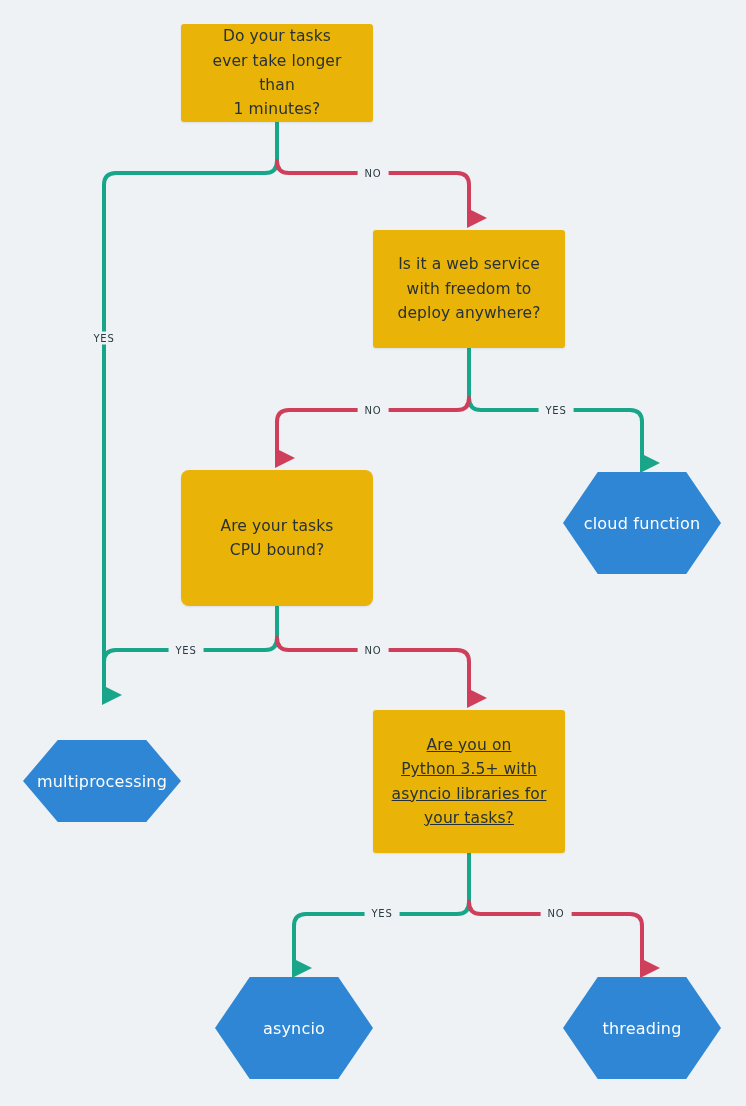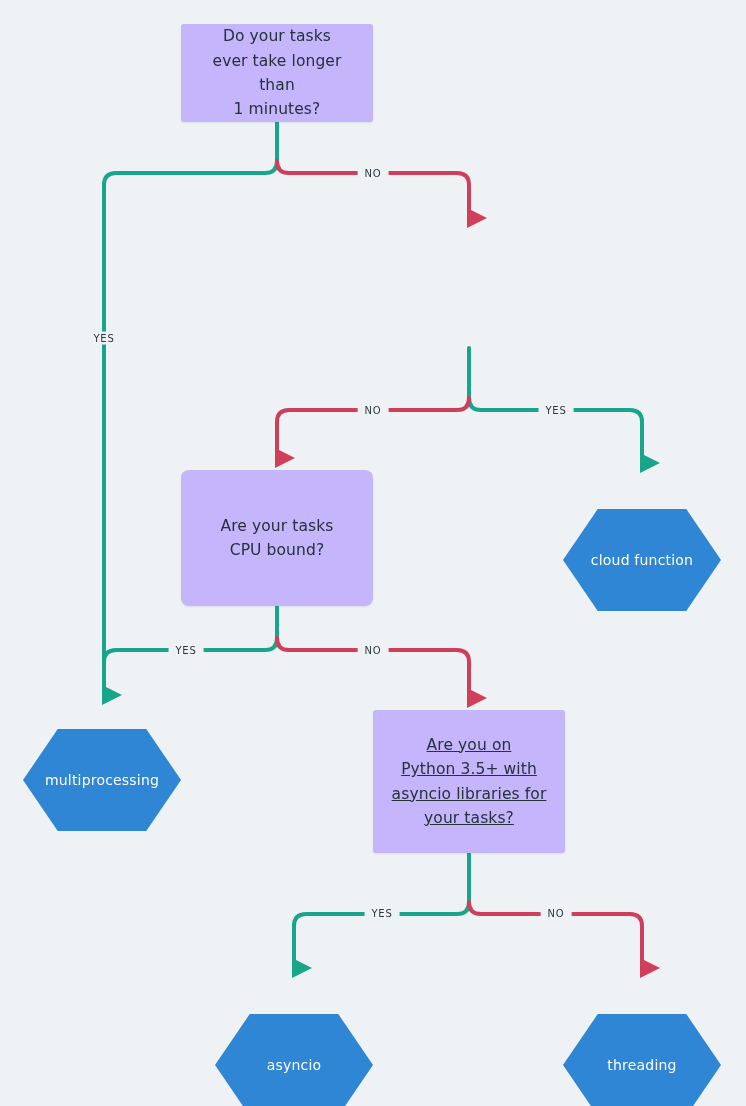--- a/index.html
+++ b/index.html
@@ -28,36 +28,35 @@
     position: absolute;
     box-sizing: border-box;
     display: flex;
     align-items: center;
     justify-content: center;
     text-align: center;
   }
 
   
   .decision {
-    background: #c4b5fd;
+    background: #eab308;
     border-radius: 3px;
     color: #263238;
     font-size: 15.5px;
     line-height: 1.58;
     letter-spacing: .1px;
     box-shadow: 0 1px 2px rgba(40,55,70,.10);
   }
   .decision .txt { padding: 0 12px; }
 
   
   .hex {
     color: #ffffff;
-    font-size: 14px;
+    font-size: 16px;
     letter-spacing: .2px;
-    margin-top: 37px;
   }
   .hex .shape {
     position: absolute;
     left: 0; top: 0; right: 0; bottom: 0;
     background: #2e86d4;
     clip-path: polygon(22% 0%, 78% 0%, 100% 50%, 78% 100%, 22% 100%, 0% 50%);
     filter: drop-shadow(0 3px 3px rgba(40,60,80,.22));
   }
   .hex .txt {
     position: relative;
@@ -119,20 +118,27 @@
   </svg>
 
   <div class="node decision" style="left:181px; top:24px; width:192px; height:98px;">
     <div class="txt">
       <span>Do your tasks</span><br>
       <span>ever take longer than</span><br>
       <span>1 minutes?</span>
     </div>
   </div>
 
+  <div class="node decision" style="left:373px; top:230px; width:192px; height:118px;">
+    <div class="txt">
+      <span>Is it a web service</span><br>
+      <span>with freedom to</span><br>
+      <span>deploy anywhere?</span>
+    </div>
+  </div>
 
   <div class="node decision" style="left:181px; top:470px; width:192px; height:136px;border-radius:8px;">
     <div class="txt">
       <span>Are your tasks</span><br>
       <span>CPU bound?</span>
     </div>
   </div>
 
   <div class="node decision" style="left:373px; top:710px; width:192px; height:143px;text-decoration:underline;">
     <div class="txt">
@@ -141,21 +147,21 @@
       <span>asyncio libraries for</span><br>
       <span>your tasks?</span>
     </div>
   </div>
 
   <div class="node hex" style="left:563px; top:472px; width:158px; height:102px;">
     <span class="shape"></span>
     <span class="txt">cloud function</span>
   </div>
 
-  <div class="node hex" style="left:23px; top:692px; width:158px; height:102px;">
+  <div class="node hex" style="left:23px; top:740px; width:158px; height:82px;">
     <span class="shape"></span>
     <span class="txt">multiprocessing</span>
   </div>
 
   <div class="node hex" style="left:215px; top:977px; width:158px; height:102px;">
     <span class="shape"></span>
     <span class="txt">asyncio</span>
   </div>
 
   <div class="node hex" style="left:563px; top:977px; width:158px; height:102px;">

